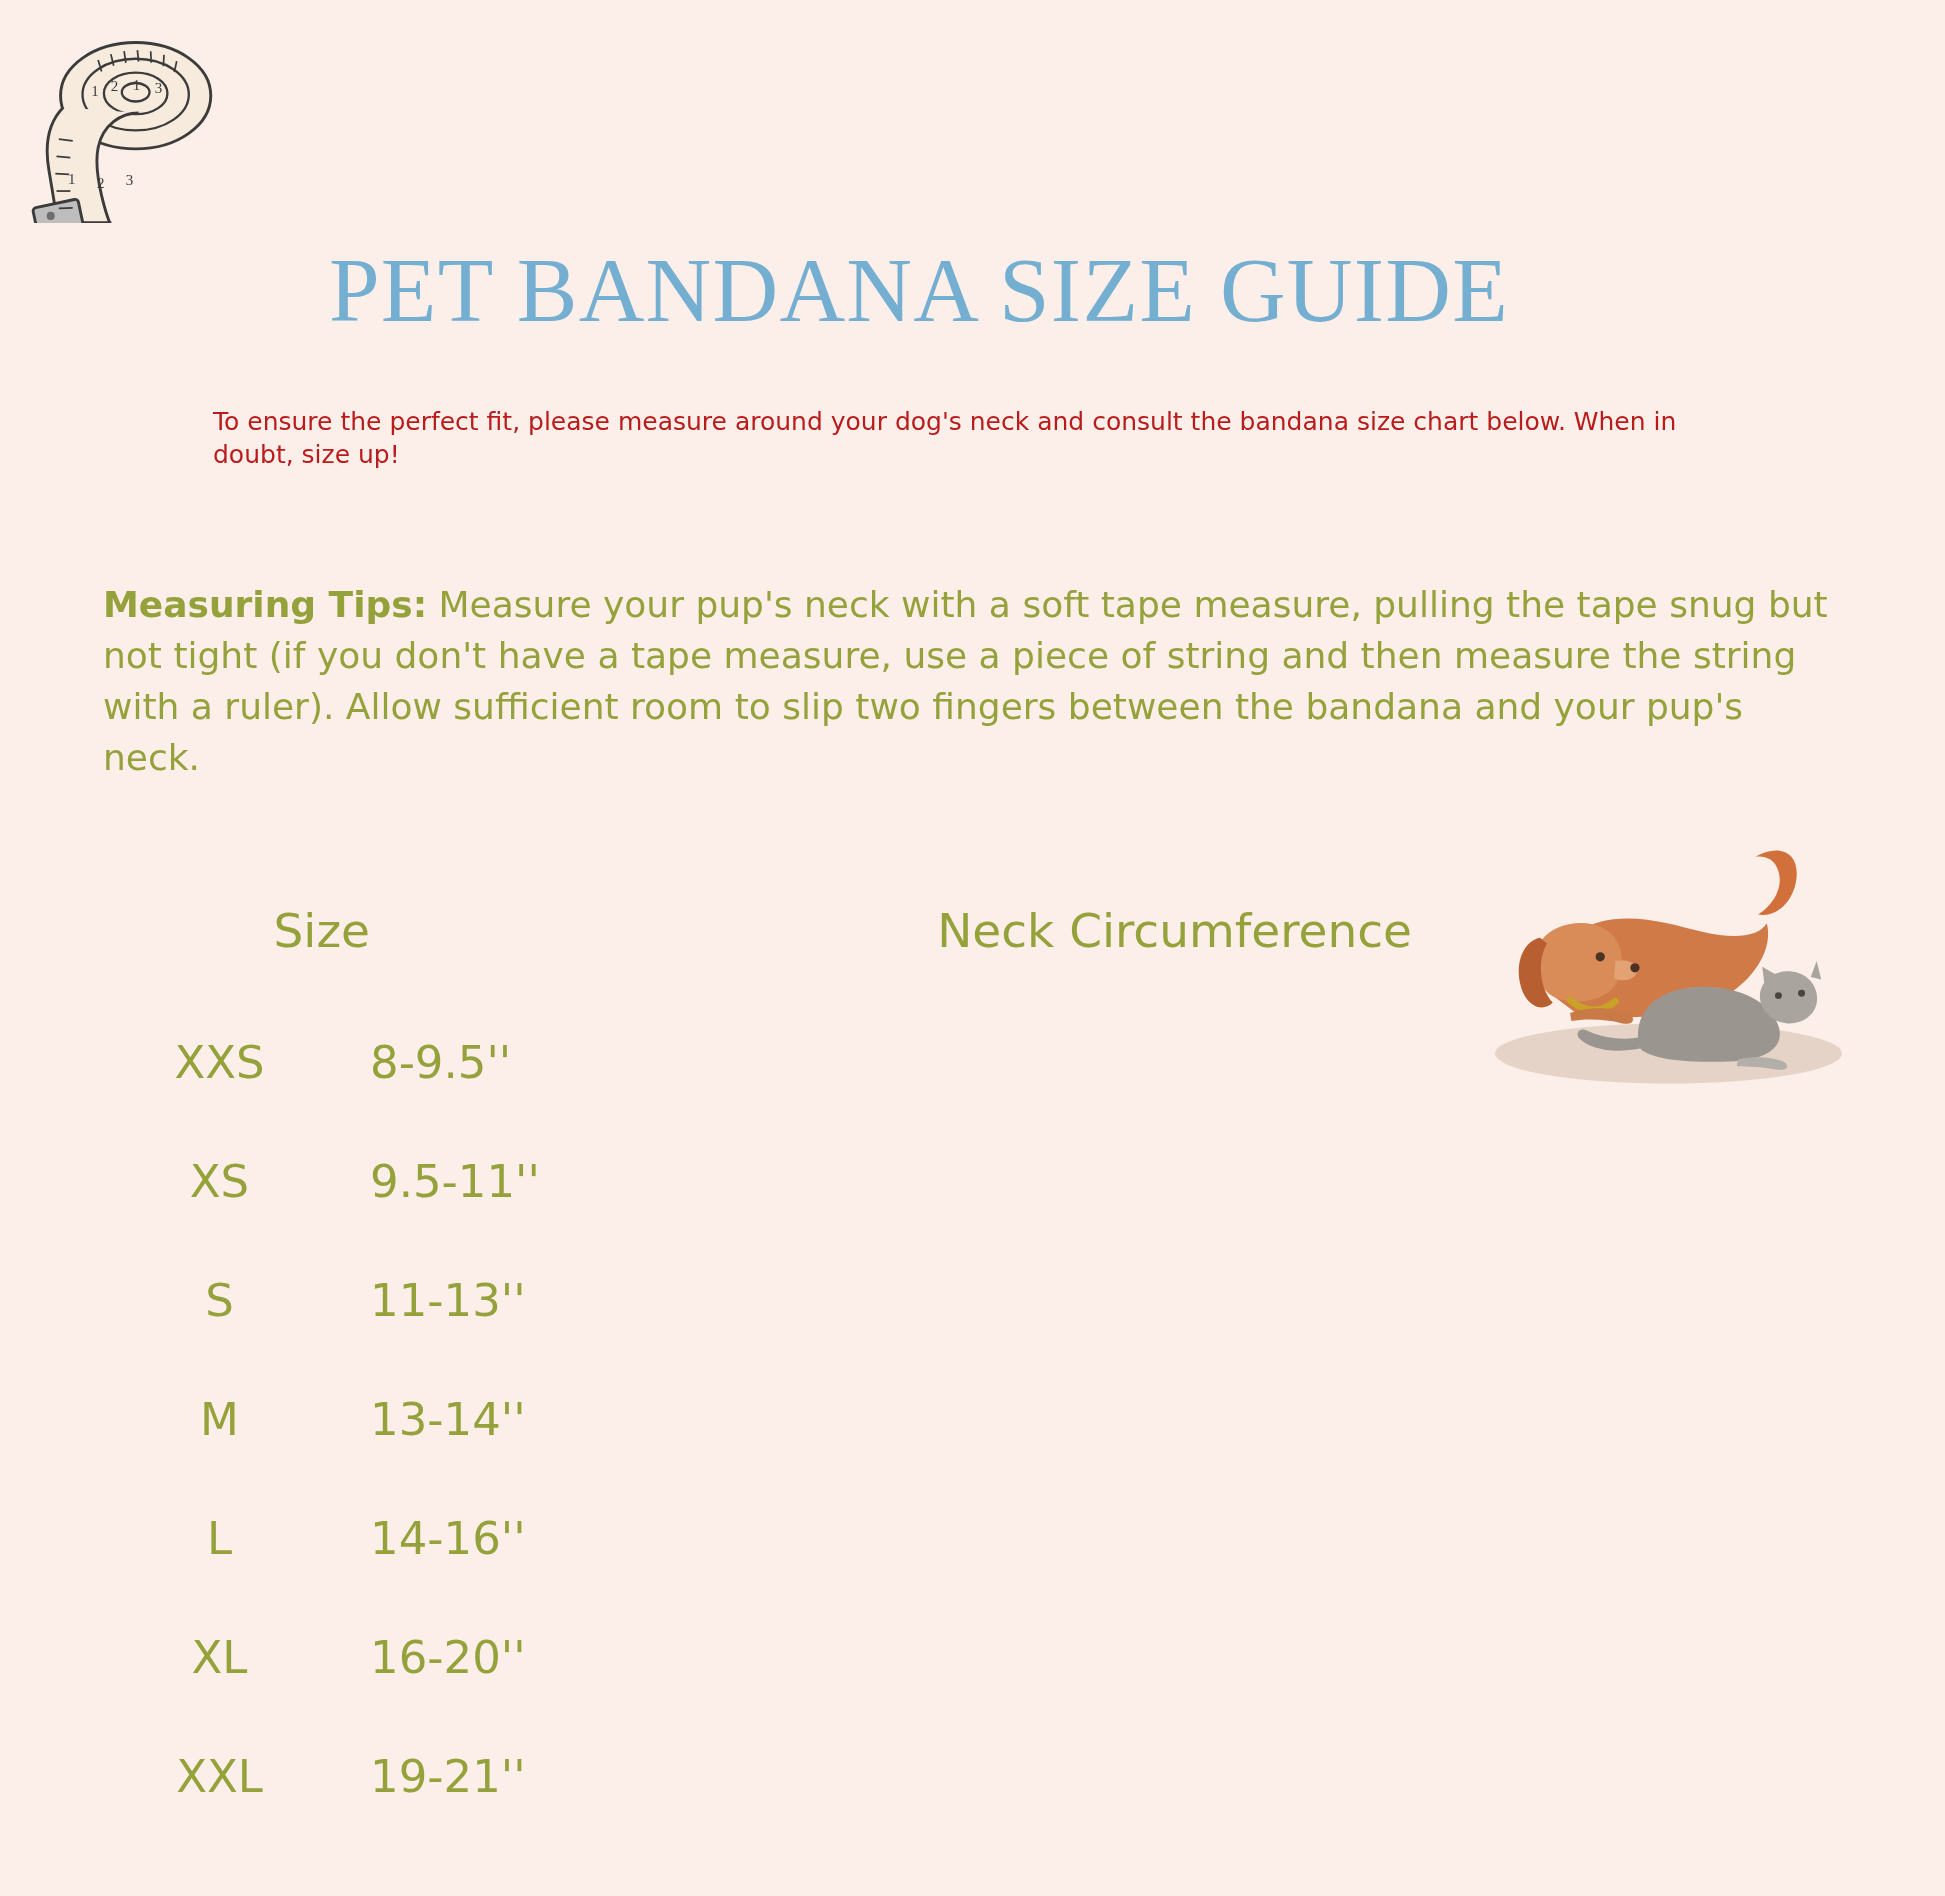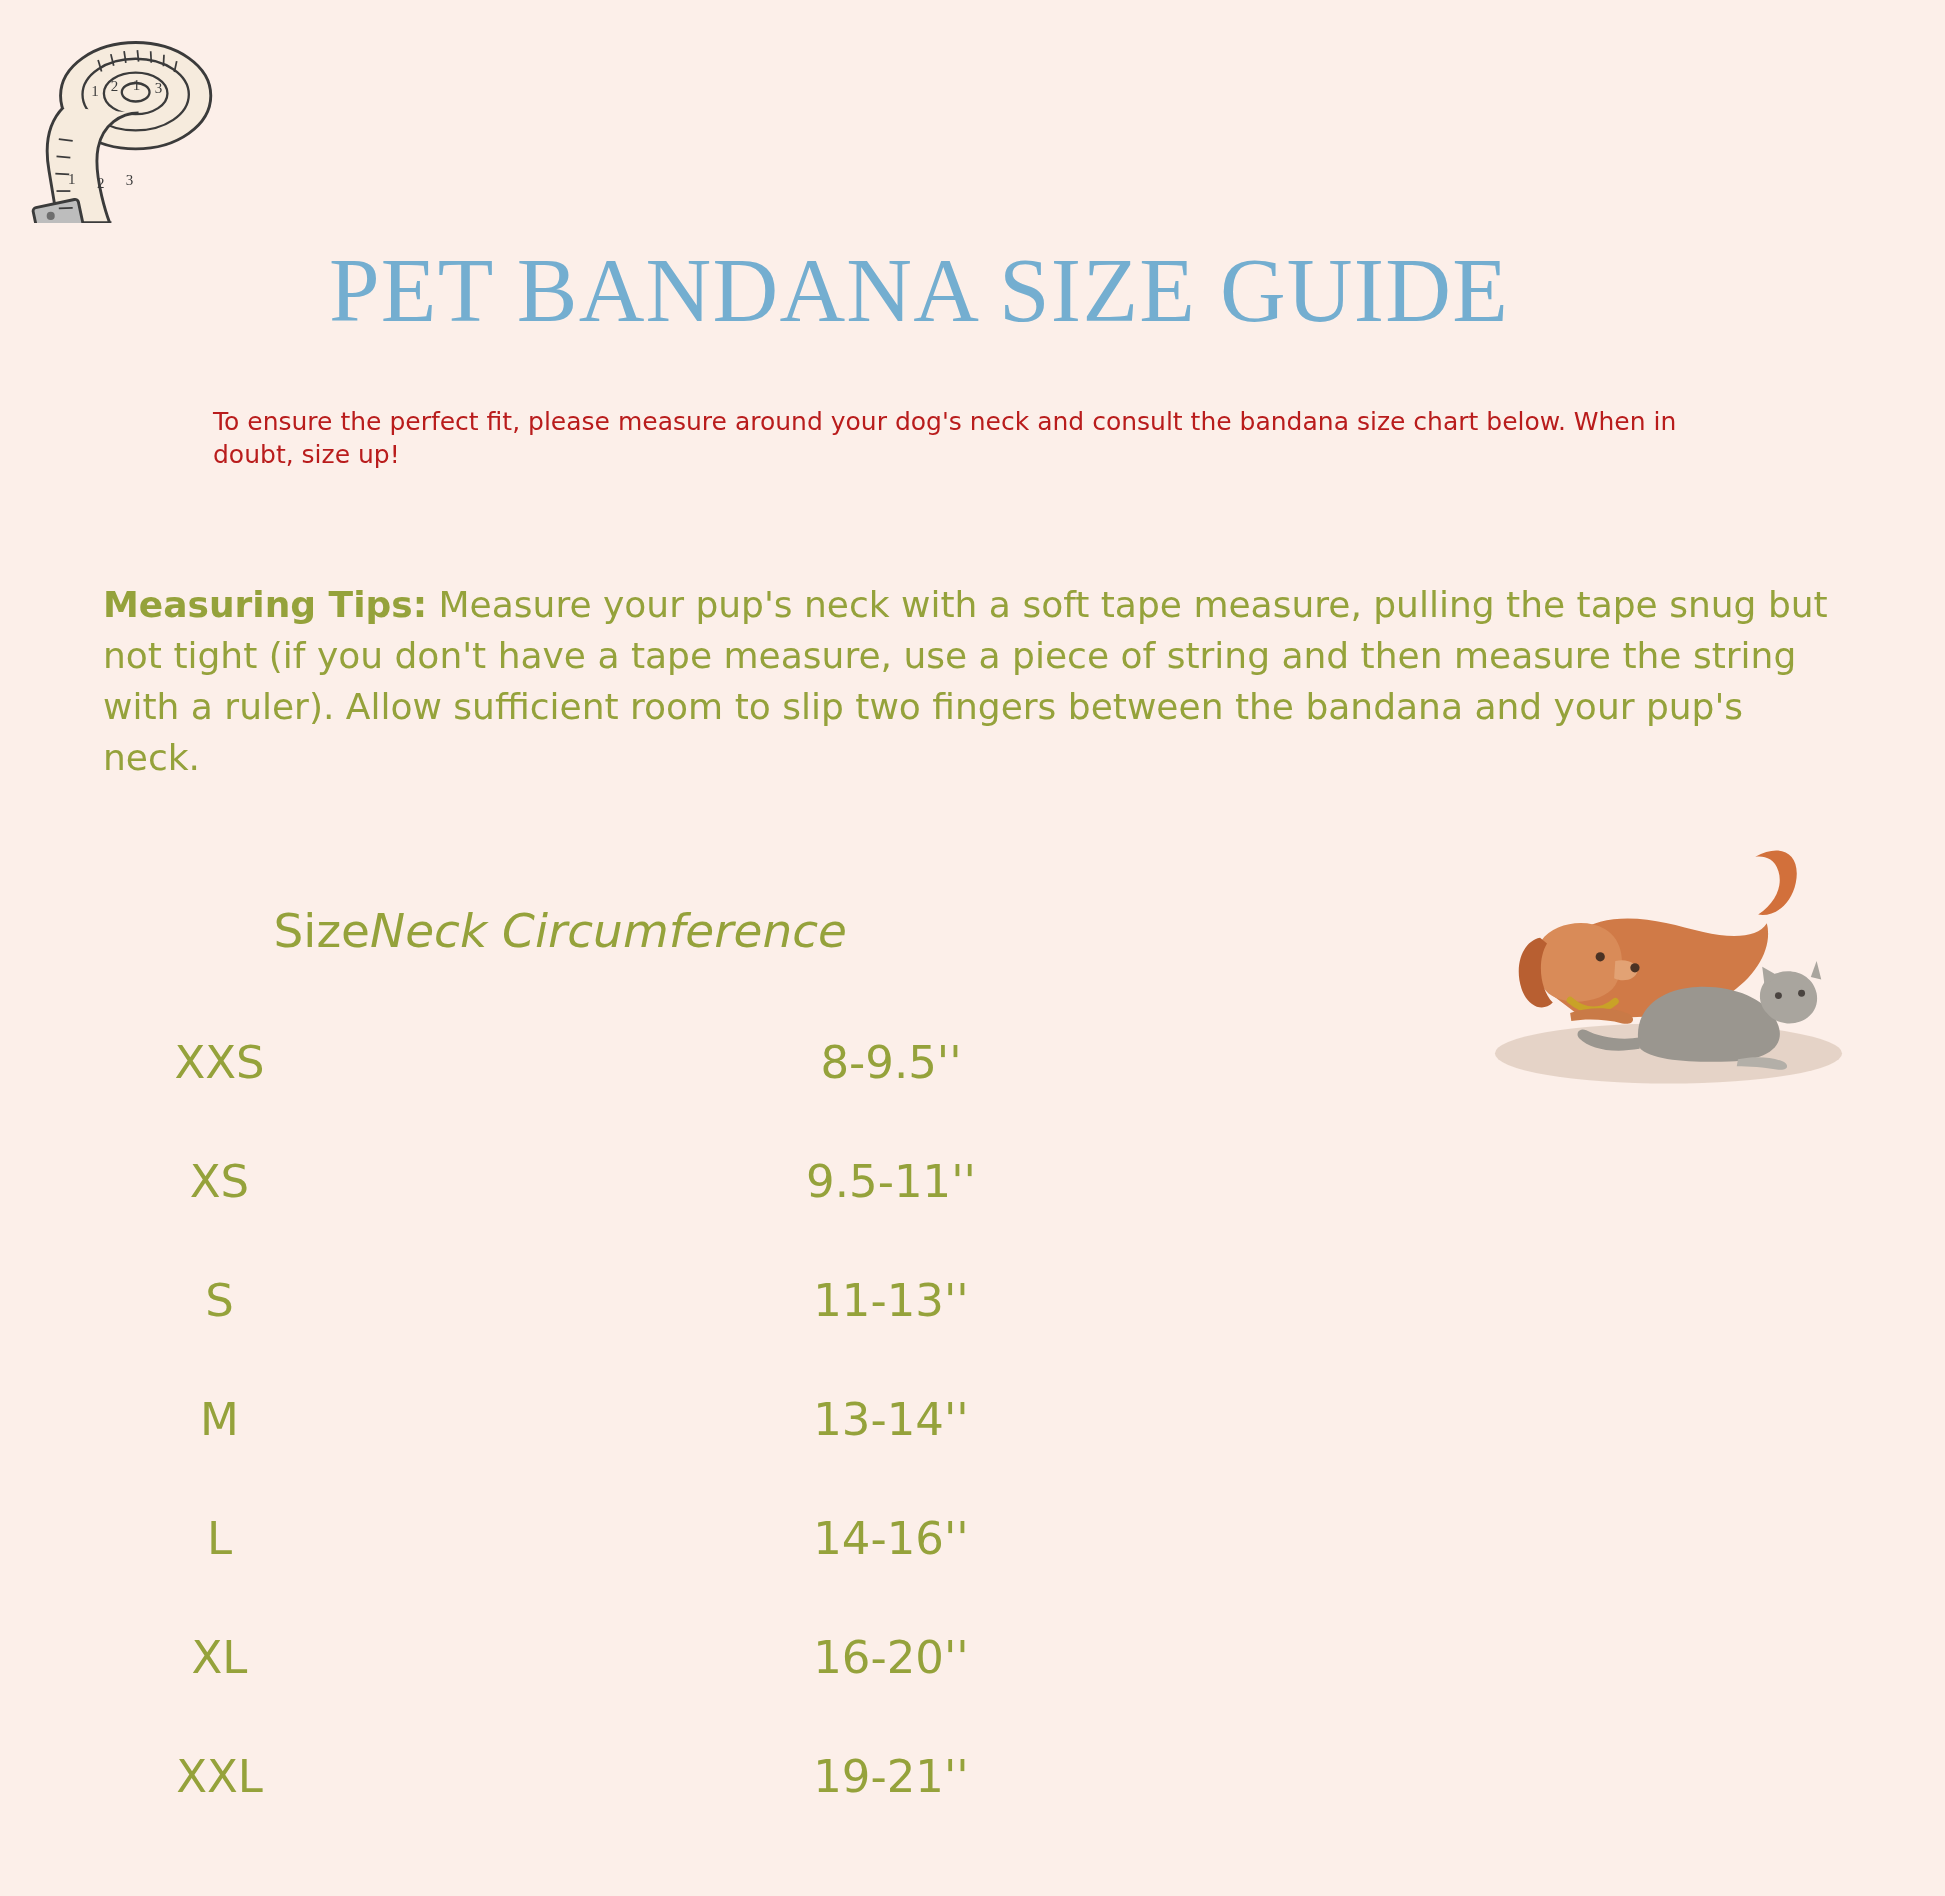--- a/index.html
+++ b/index.html
@@ -98,31 +98,30 @@
     align-items: baseline;
     height: 119px;
   }
   .col-size {
     width: 301px;
     text-align: center;
     font-size: 45px;
   }
   .col-neck {
     flex: 1;
-    text-align: center;
+    text-align: left;
     font-size: 45px;
   }
   .header-row .col-size,
   .header-row .col-neck {
     font-size: 47px;
     text-align: right;
   }
   .header-row .col-neck {
-    text-align: left;
-    font-style: italic;
+    text-align: right;
   }
   .header-row {
     height: 133px;
   }
 </style>
 </head>
 <body>
 
 <div class="page">
 

